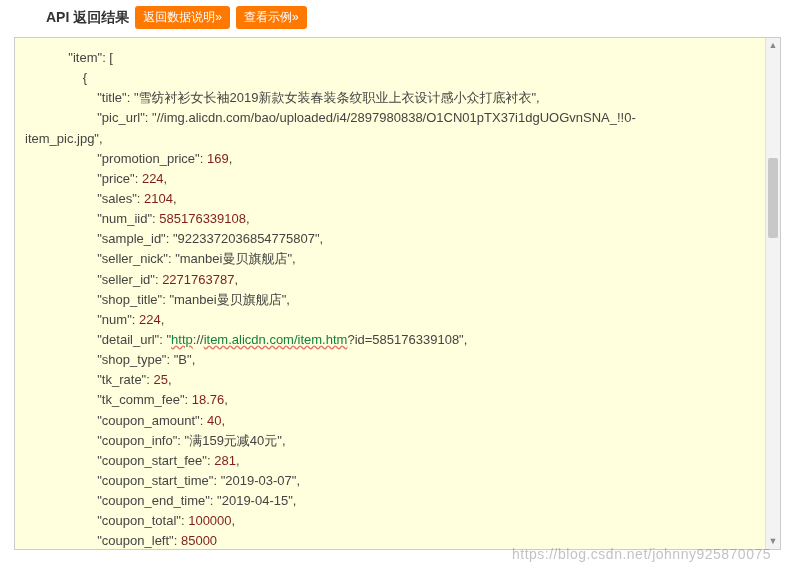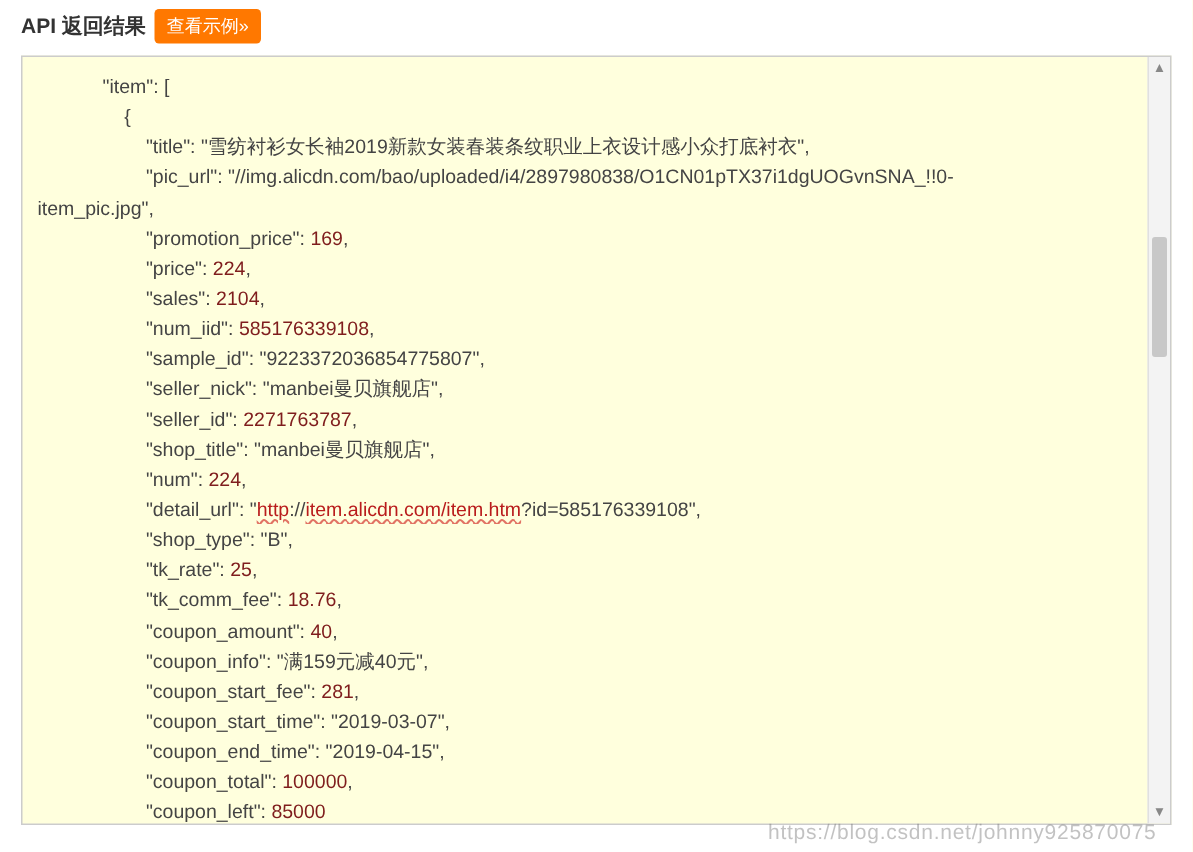--- a/index.html
+++ b/index.html
@@ -8,20 +8,21 @@
     background: #fff;
     width: 795px;
     height: 568px;
     position: relative;
   }
   .header {
     display: flex;
     align-items: center;
     padding: 6px 10px 8px 14px;
     gap: 6px;
+    margin-left: 32px;
   }
   .header-title {
     color: #333;
     font-weight: bold;
     font-size: 14px;
   }
   .btn {
     background: #ff7800;
     color: #fff;
     border: none;
@@ -48,21 +49,21 @@
     font-family: "Segoe UI", Arial, sans-serif;
     font-size: 13px;
     color: #444;
     line-height: 1.55;
     white-space: pre;
   }
   .k { color: #444; } 
   .s { color: #444; } 
   .n { color: #7f1d1d; } 
   .u { text-decoration-color: rgba(200,0,0,0.55); text-decoration-style: wavy; }
-  .lnk { color: #b91c1c; text-decoration: underline; text-decoration-style: wavy; text-decoration-color: rgba(200,0,0,0.55); }
+  .lnk { color: #15803d; text-decoration: underline; text-decoration-style: wavy; text-decoration-color: rgba(200,0,0,0.55); }
   .scrollbar {
     position: absolute;
     right: 0;
     top: 0;
     bottom: 0;
     width: 15px;
     background: #f3f3f3;
     border-left: 1px solid #e0e0e0;
   }
   .scrollbar .arrow {
@@ -93,20 +94,21 @@
     font-size: 14px;
     letter-spacing: 0.5px;
     pointer-events: none;
   }
 </style>
 </head>
 <body>
 
 <div class="header">
   <span class="header-title">API 返回结果</span>
+  <button class="btn">返回数据说明»</button>
   <button class="btn">查看示例»</button>
 </div>
 
 <div class="content-wrap">
   <div class="scroll-area">
 <pre class="code"><span>            "item": [</span>
 <span>                {</span>
 <span>                    </span><span class="k">"title"</span>: <span class="s">"雪纺衬衫女长袖2019新款女装春装条纹职业上衣设计感小众打底衬衣"</span>,
 <span>                    </span><span class="k">"pic_url"</span>: <span class="s"><span>"//</span><span class="u">img.alicdn.com/bao</span><span>/uploaded/i4/2897980838/</span><span class="u">O1CN01pTX37i1dgUOGvnSNA</span><span>_!!0-</span></span>
 <span class="s"><span class="u">item_pic.jpg",</span></span>

